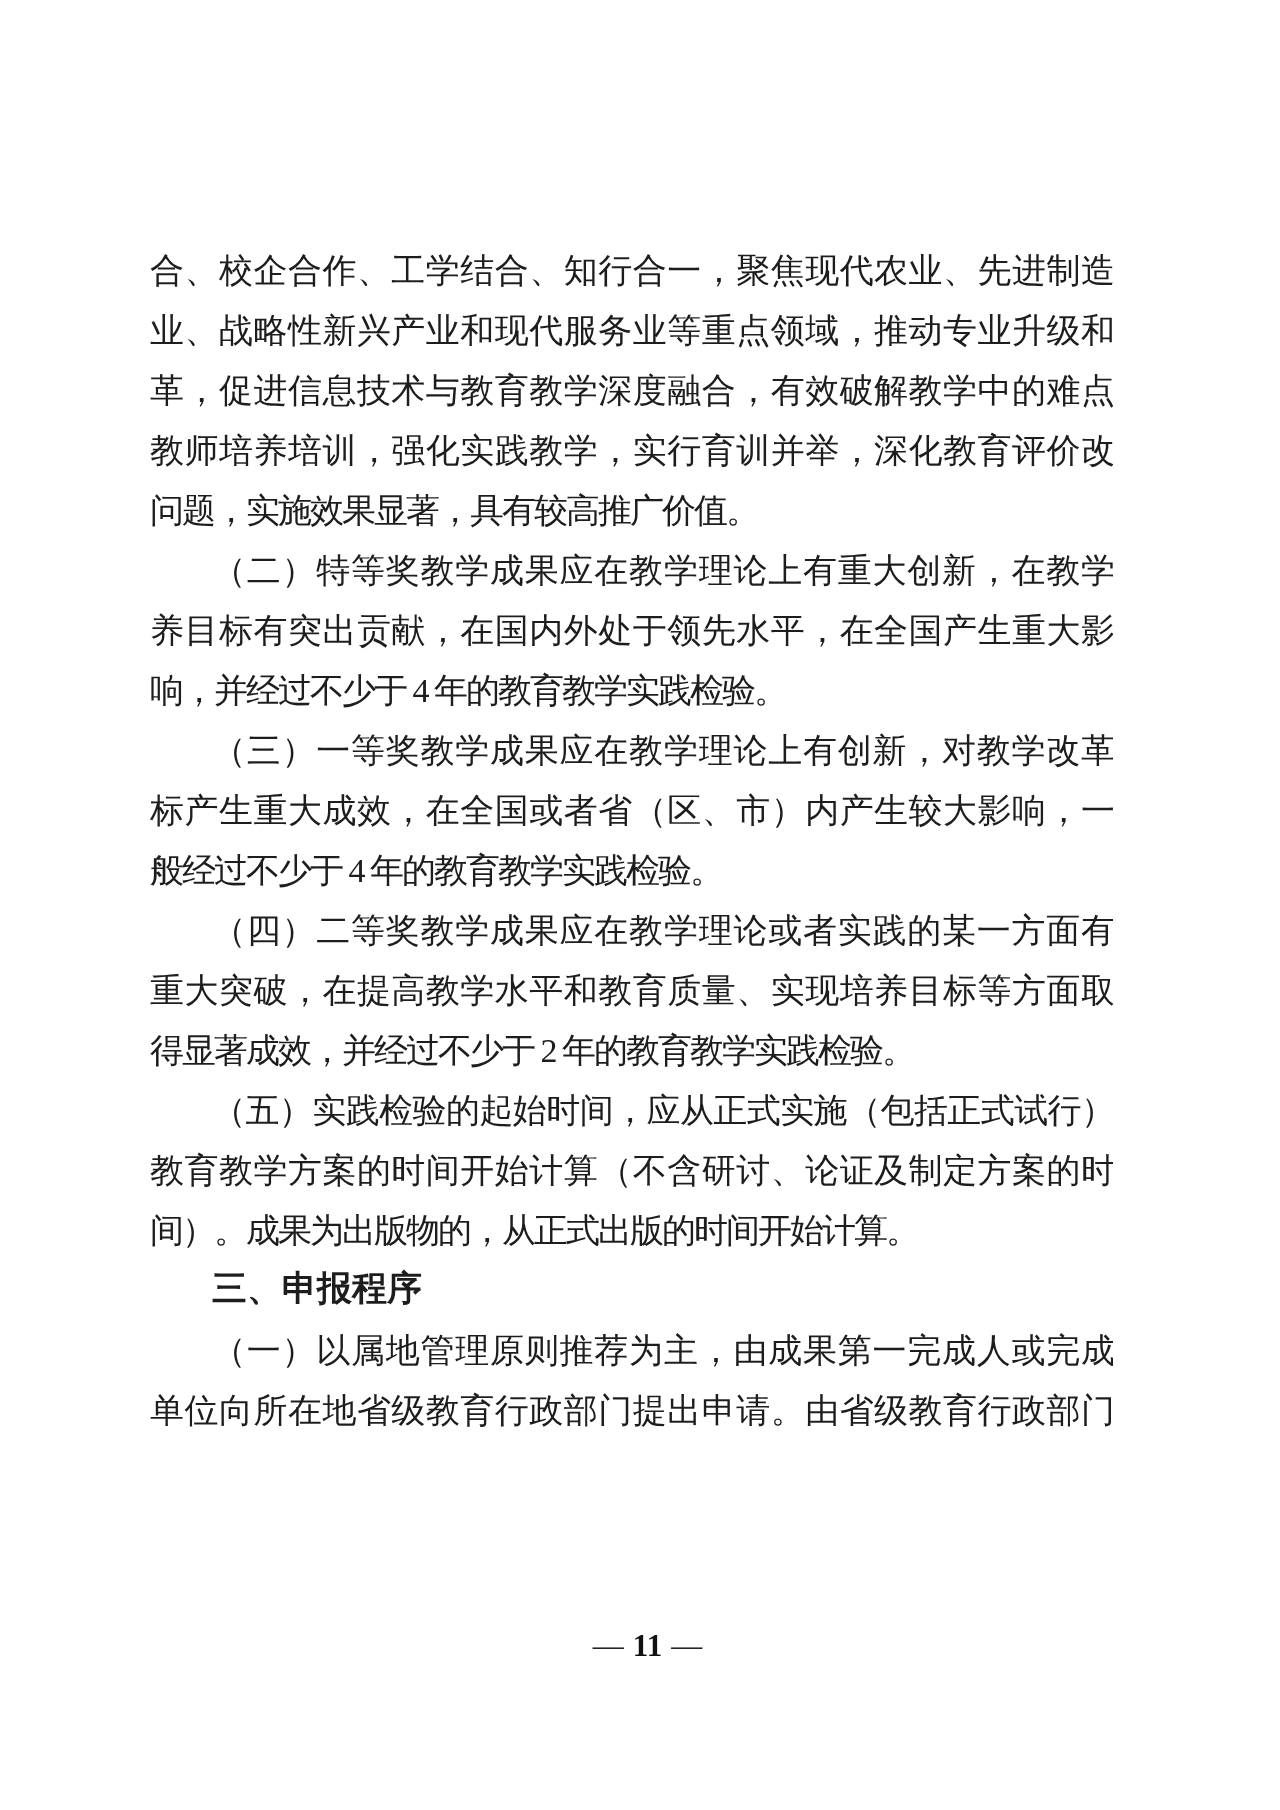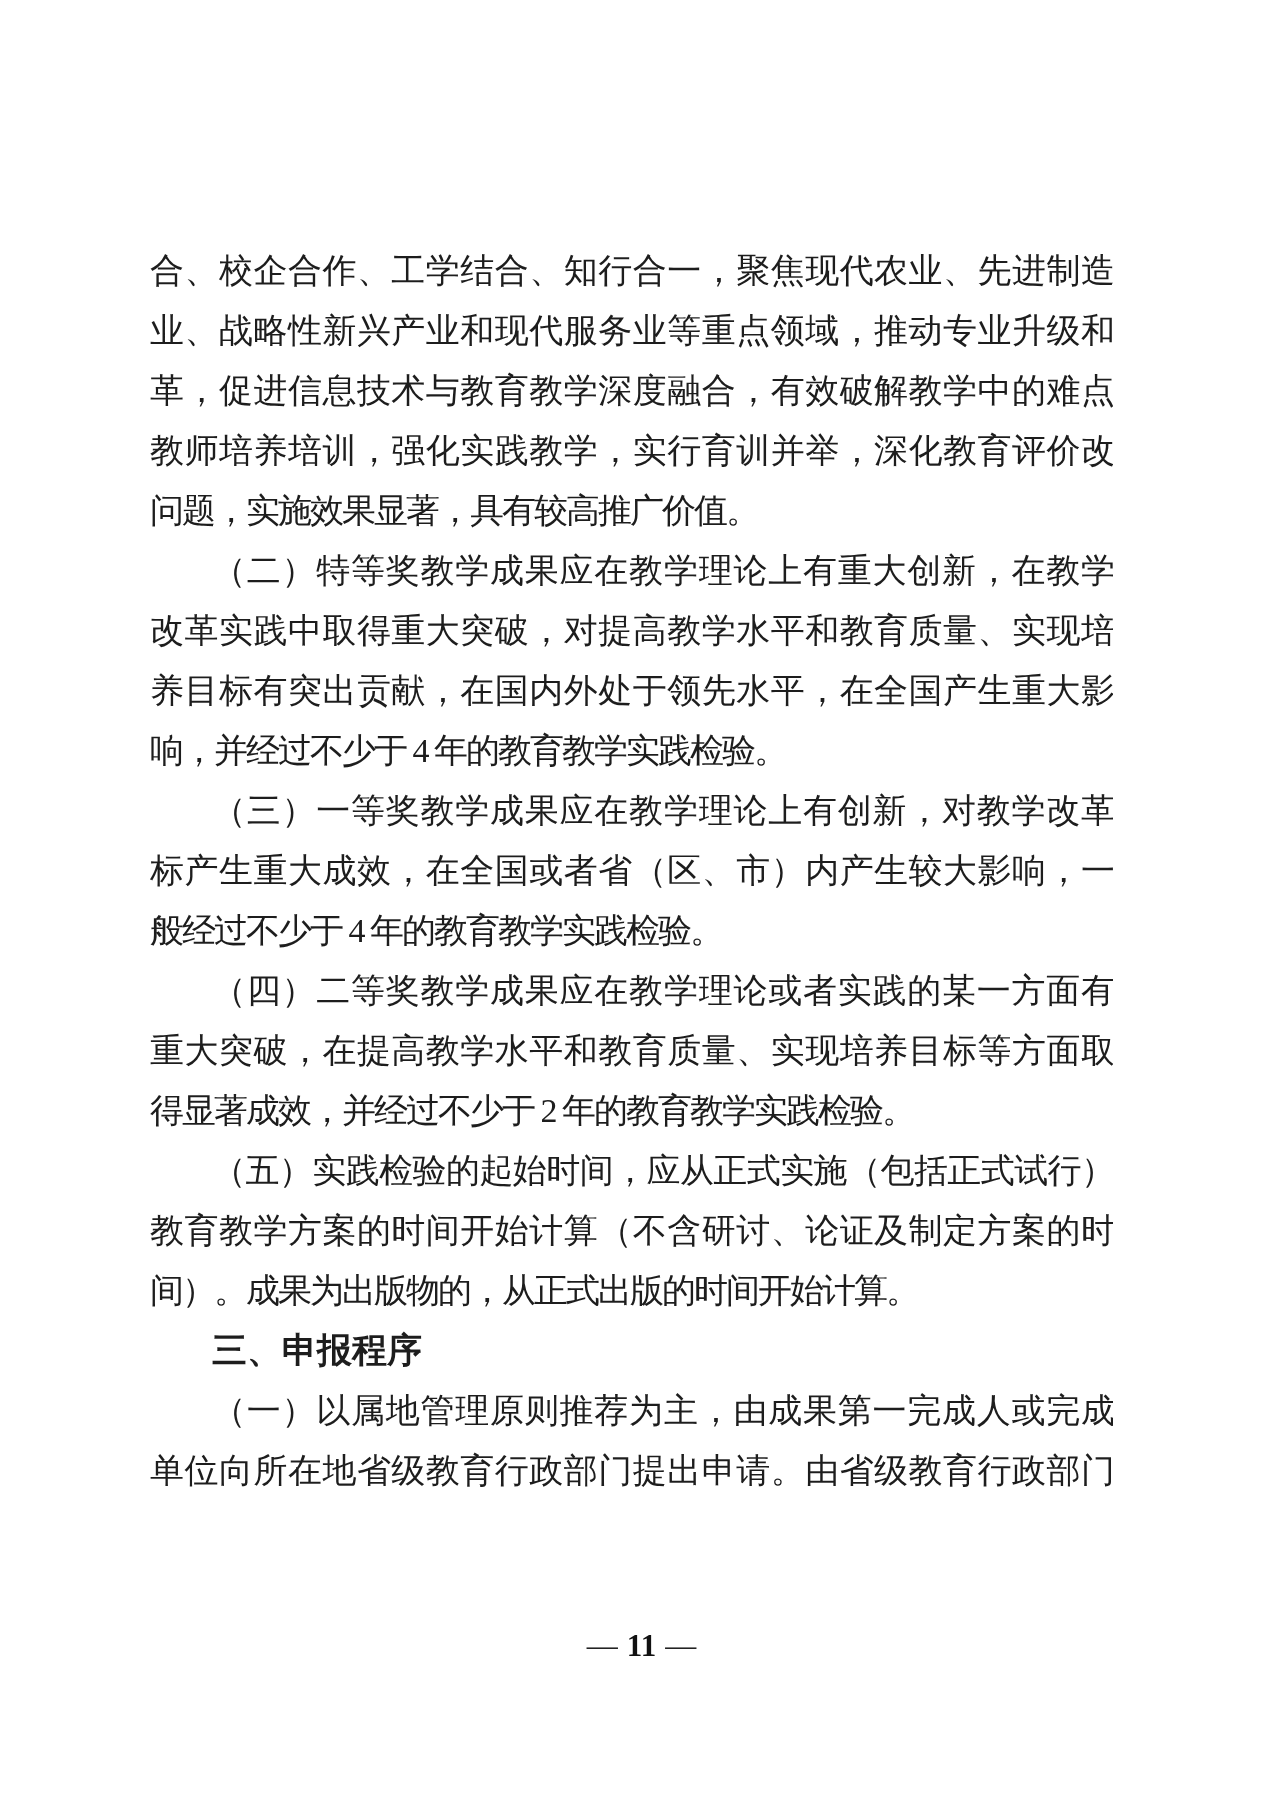--- a/index.html
+++ b/index.html
@@ -32,29 +32,29 @@
   .para { margin: 0; padding: 0; }
   .ln {
     height: 60px;
     line-height: 60px;
     text-align: justify;
     overflow: hidden;
   }
   .ln.fill { text-align-last: justify; }
   .ln.indent { text-indent: 62px; }
   .heading-para .ln {
-    font-family: Liberation Serif, serif;
+    font-family: Liberation Mono, monospace;
     font-weight: bold;
     letter-spacing: 0;
     font-size: 35px;
     text-align: left;
   }
   .footer {
     position: absolute;
-    left: 160px;
+    left: 166px;
     top: 1590px;
     width: 963px;
     text-align: center;
     font-size: 31px;
     letter-spacing: 0;
     white-space: nowrap;
   }
   .footer .dash {
     font-weight: normal;
     color: #222;
@@ -75,21 +75,20 @@
     <div class="para">
       <div class="ln fill">合、校企合作、工学结合、知行合一，聚焦现代农业、先进制造</div>
       <div class="ln fill">业、战略性新兴产业和现代服务业等重点领域，推动专业升级和</div>
       <div class="ln fill">革，促进信息技术与教育教学深度融合，有效破解教学中的难点</div>
       <div class="ln fill">教师培养培训，强化实践教学，实行育训并举，深化教育评价改</div>
       <div class="ln">问题，实施效果显著，具有较高推广价值。</div>
     </div>
 
     <div class="para">
       <div class="ln fill indent">（二）特等奖教学成果应在教学理论上有重大创新，在教学</div>
-      <div class="ln fill">改革实践中取得重大突破，对提高教学水平和教育质量、实现培</div>
       <div class="ln fill">养目标有突出贡献，在国内外处于领先水平，在全国产生重大影</div>
       <div class="ln">响，并经过不少于 4 年的教育教学实践检验。</div>
     </div>
 
     <div class="para">
       <div class="ln fill indent">（三）一等奖教学成果应在教学理论上有创新，对教学改革</div>
       <div class="ln fill">标产生重大成效，在全国或者省（区、市）内产生较大影响，一</div>
       <div class="ln">般经过不少于 4 年的教育教学实践检验。</div>
     </div>
 

